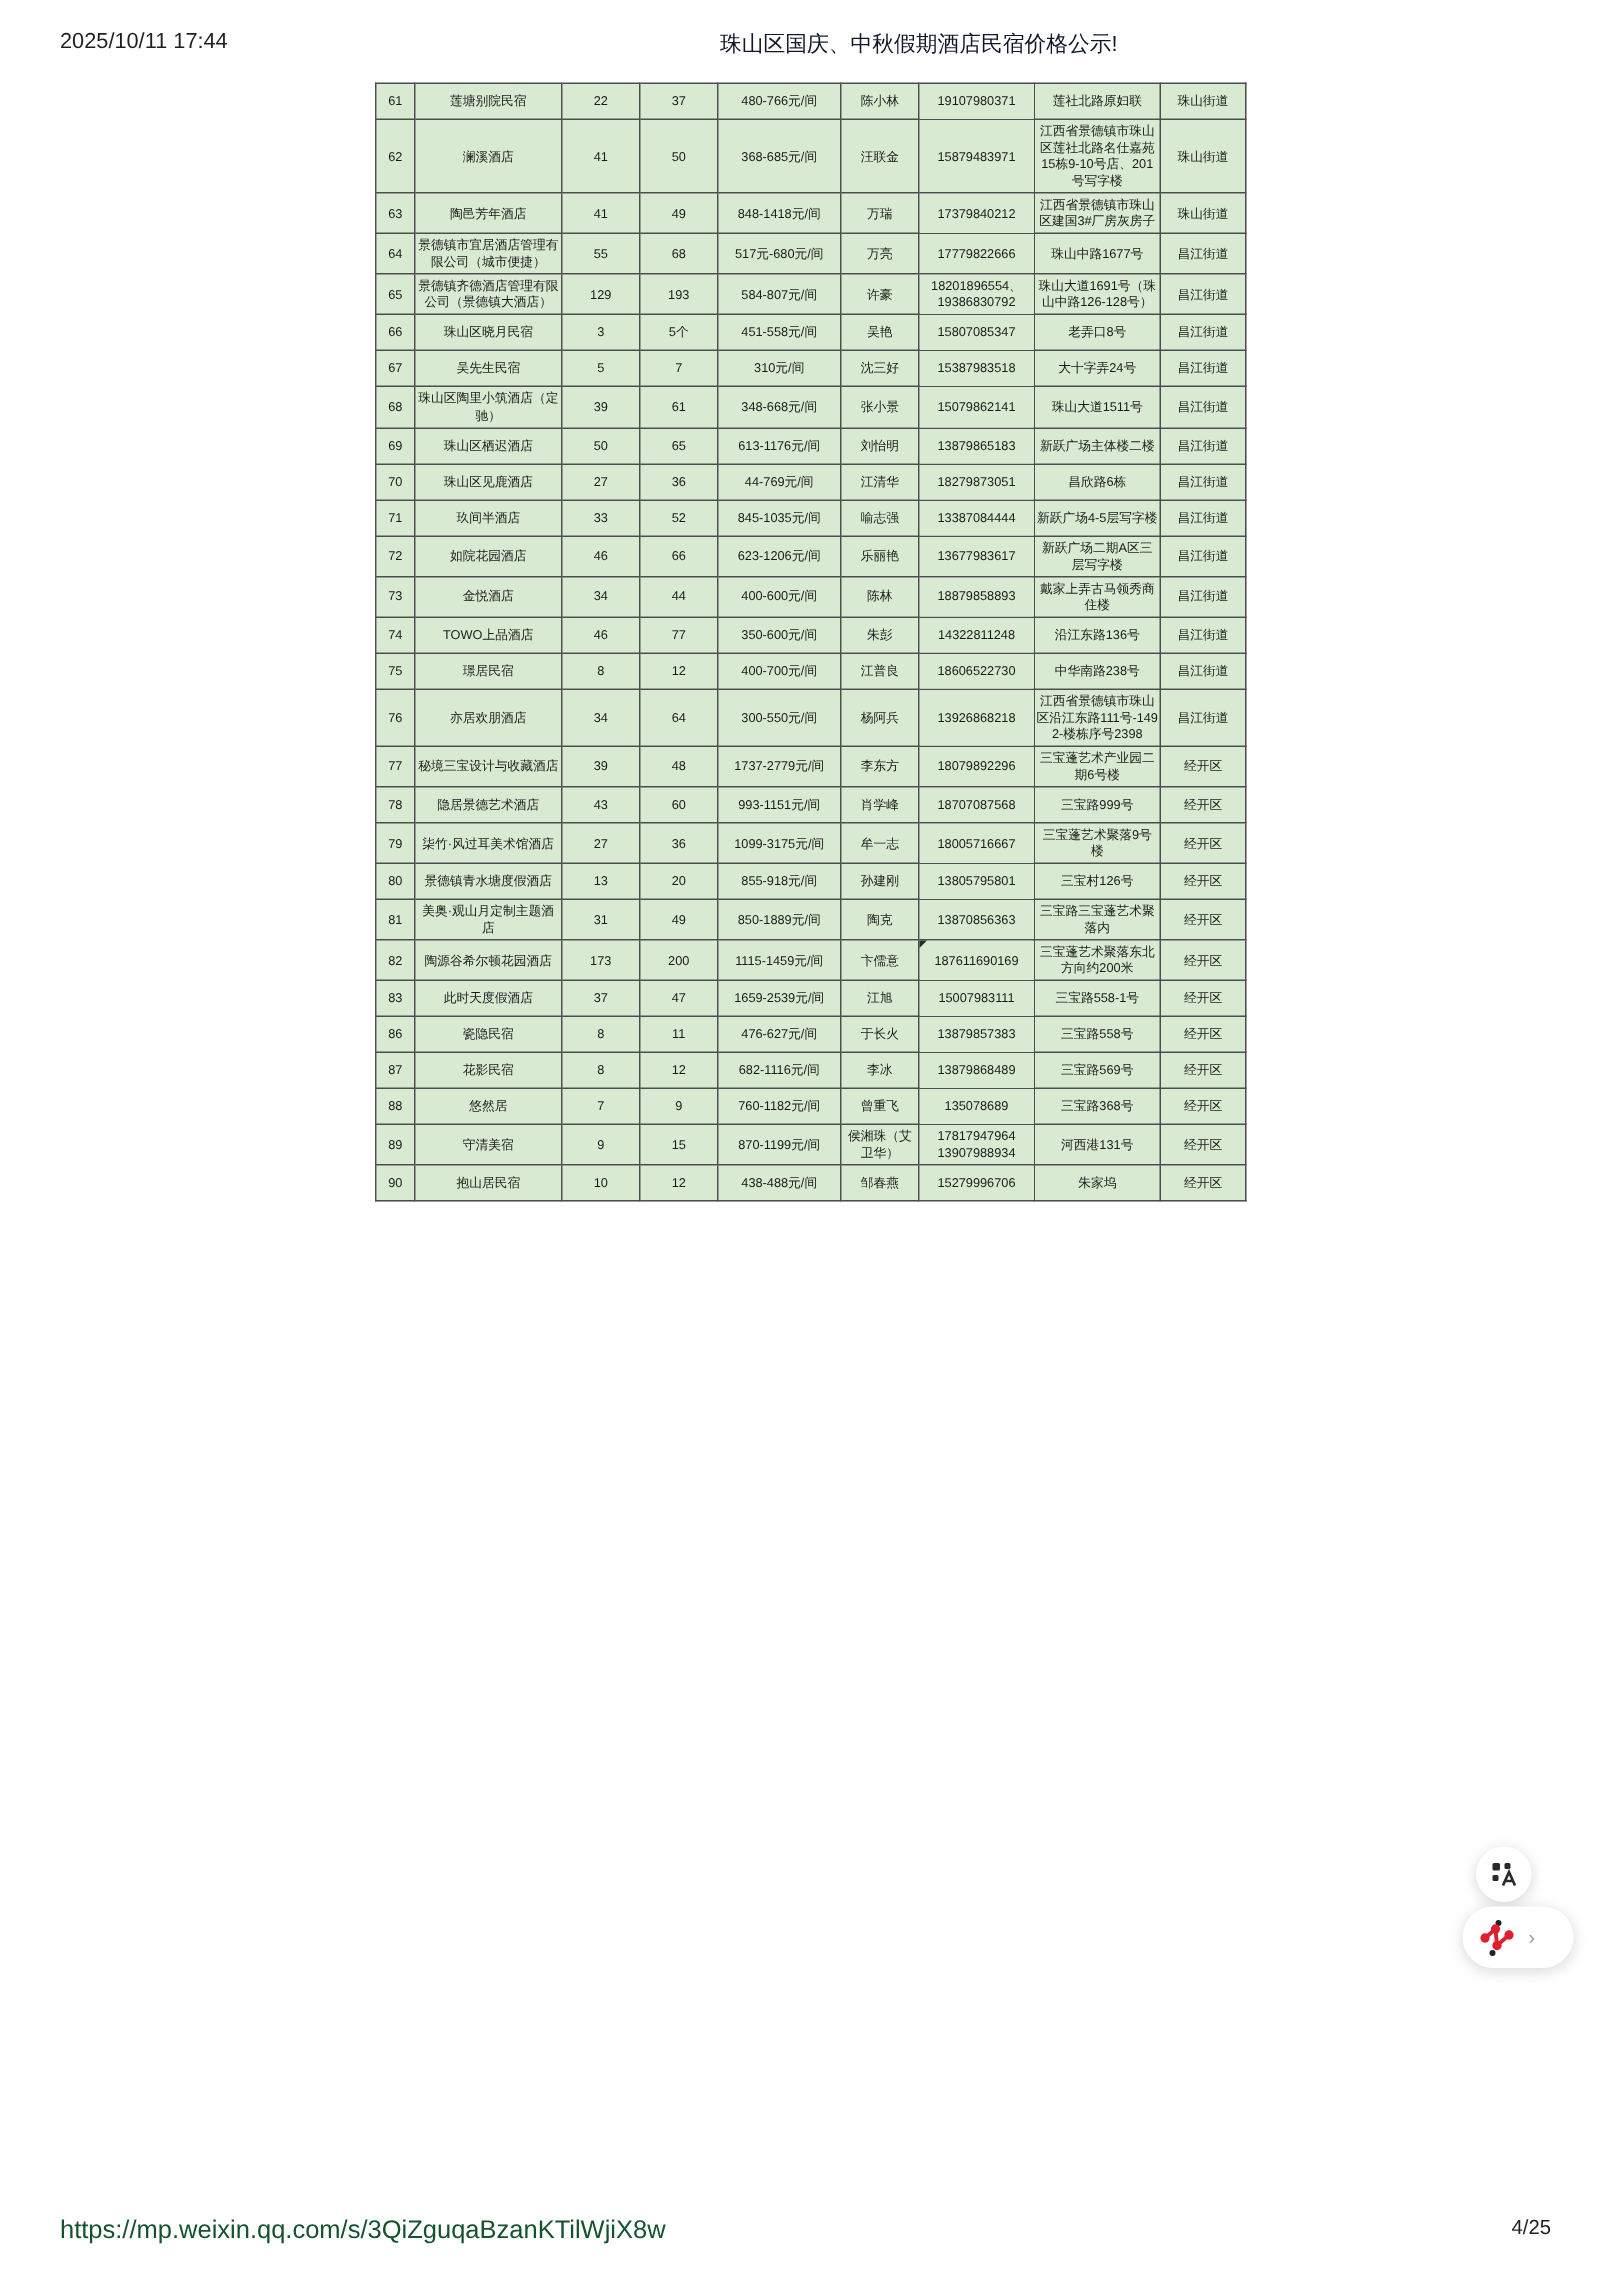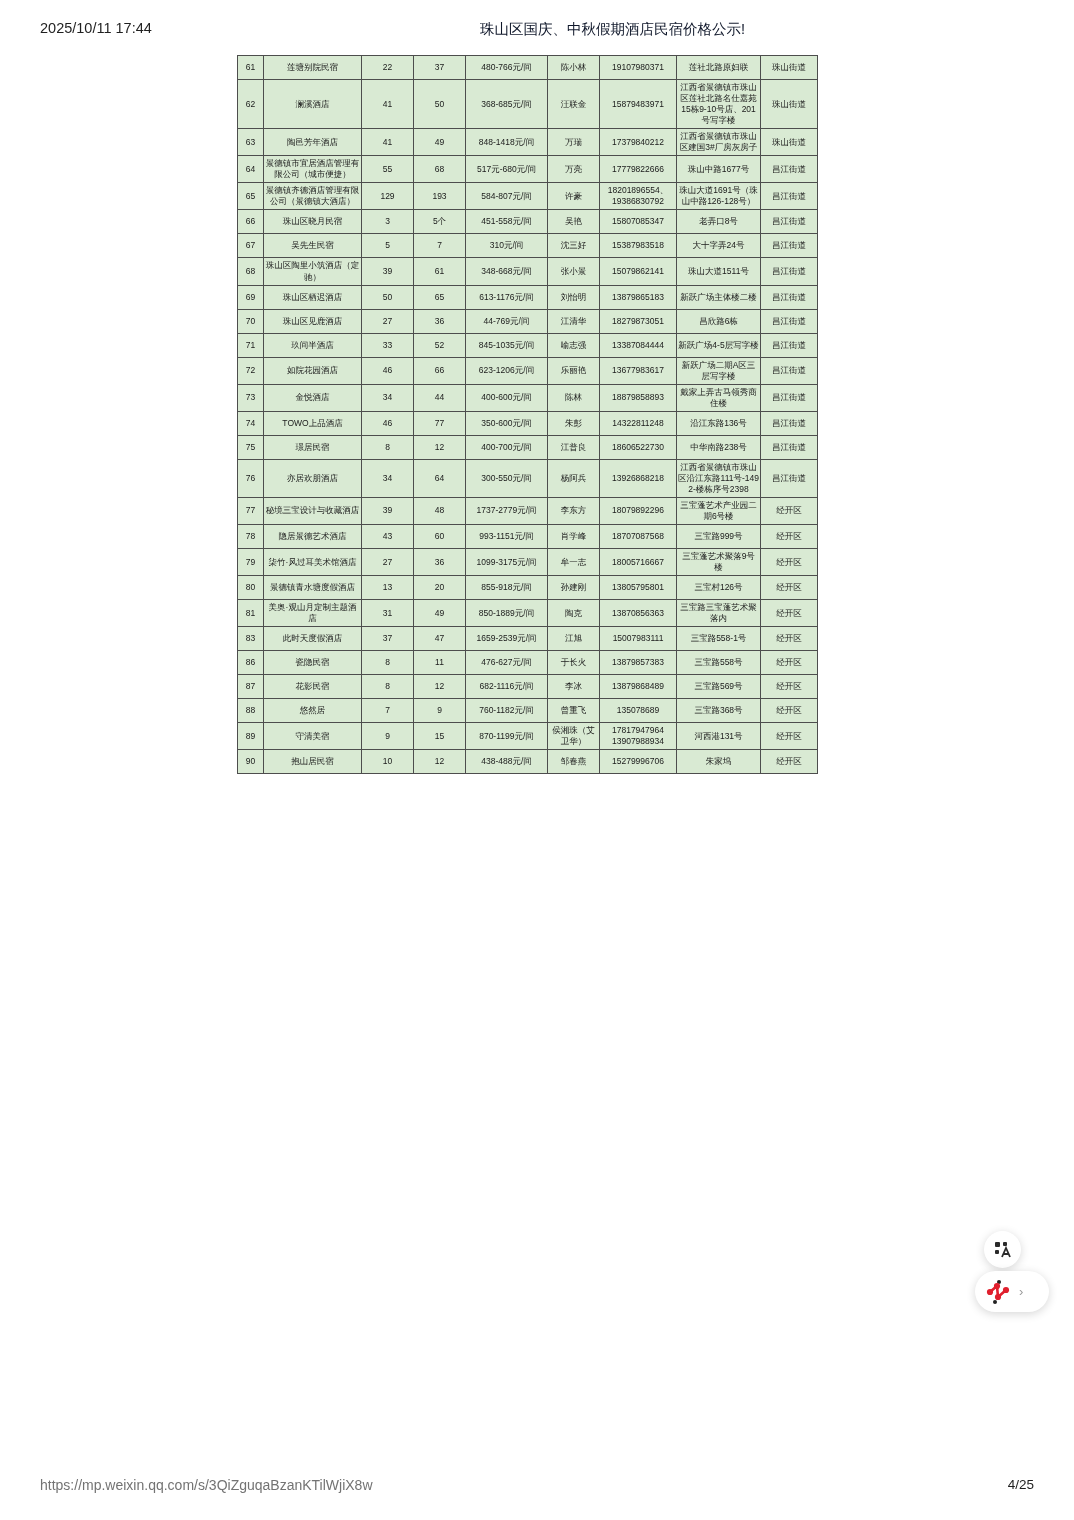--- a/index.html
+++ b/index.html
@@ -9,25 +9,25 @@
     --text-col:#1a1a1a;
   }
   html,body{margin:0;padding:0;}
   body{
     width:1074px;height:1520px;position:relative;background:#ffffff;
     font-family:"Liberation Sans","DejaVu Sans",sans-serif;
     overflow:hidden;
   }
   .hdr-date{position:absolute;left:40px;top:20px;font-size:14.5px;color:#1f1f1f;}
   .hdr-title{position:absolute;left:480px;top:20px;font-size:14.5px;color:#0f172a;}
-  .ftr-url{position:absolute;left:40px;top:1477px;font-size:14px;color:#737373;}
+  .ftr-url{position:absolute;left:40px;top:1477px;font-size:17px;color:#14532d;}
   .ftr-page{position:absolute;right:40px;top:1477px;font-size:13.5px;color:#1f1f1f;text-align:right;}
 
   table.price-table{
-    position:absolute;left:237px;top:55px;width:580px;
+    position:absolute;left:250px;top:55px;width:580px;
     border-collapse:collapse;table-layout:fixed;
   }
   table.price-table td{
     border:1px solid var(--border-col);
     background:var(--cell-bg);
     text-align:center;vertical-align:middle;
     font-size:8.5px;line-height:1.3;padding:2px 1px;
     color:var(--text-col);
     height:24px;box-sizing:border-box;
     word-break:break-all;
@@ -288,20 +288,31 @@
       </tr>
       <tr>
         <td class="col-no">81</td>
         <td class="col-name">美奥·观山月定制主题酒店</td>
         <td class="col-num">31</td>
         <td class="col-num">49</td>
         <td class="col-price">850-1889元/间</td>
         <td class="col-contact">陶克</td>
         <td class="col-phone">13870856363</td>
         <td class="col-address">三宝路三宝蓬艺术聚落内</td>
+        <td class="col-district">经开区</td>
+      </tr>
+      <tr>
+        <td class="col-no">82</td>
+        <td class="col-name">陶源谷希尔顿花园酒店</td>
+        <td class="col-num">173</td>
+        <td class="col-num">200</td>
+        <td class="col-price">1115-1459元/间</td>
+        <td class="col-contact">卞儒意</td>
+        <td class="col-phone"><span class="cell-note-marker"></span>187611690169</td>
+        <td class="col-address">三宝蓬艺术聚落东北方向约200米</td>
         <td class="col-district">经开区</td>
       </tr>
       <tr>
         <td class="col-no">83</td>
         <td class="col-name">此时天度假酒店</td>
         <td class="col-num">37</td>
         <td class="col-num">47</td>
         <td class="col-price">1659-2539元/间</td>
         <td class="col-contact">江旭</td>
         <td class="col-phone">15007983111</td>

